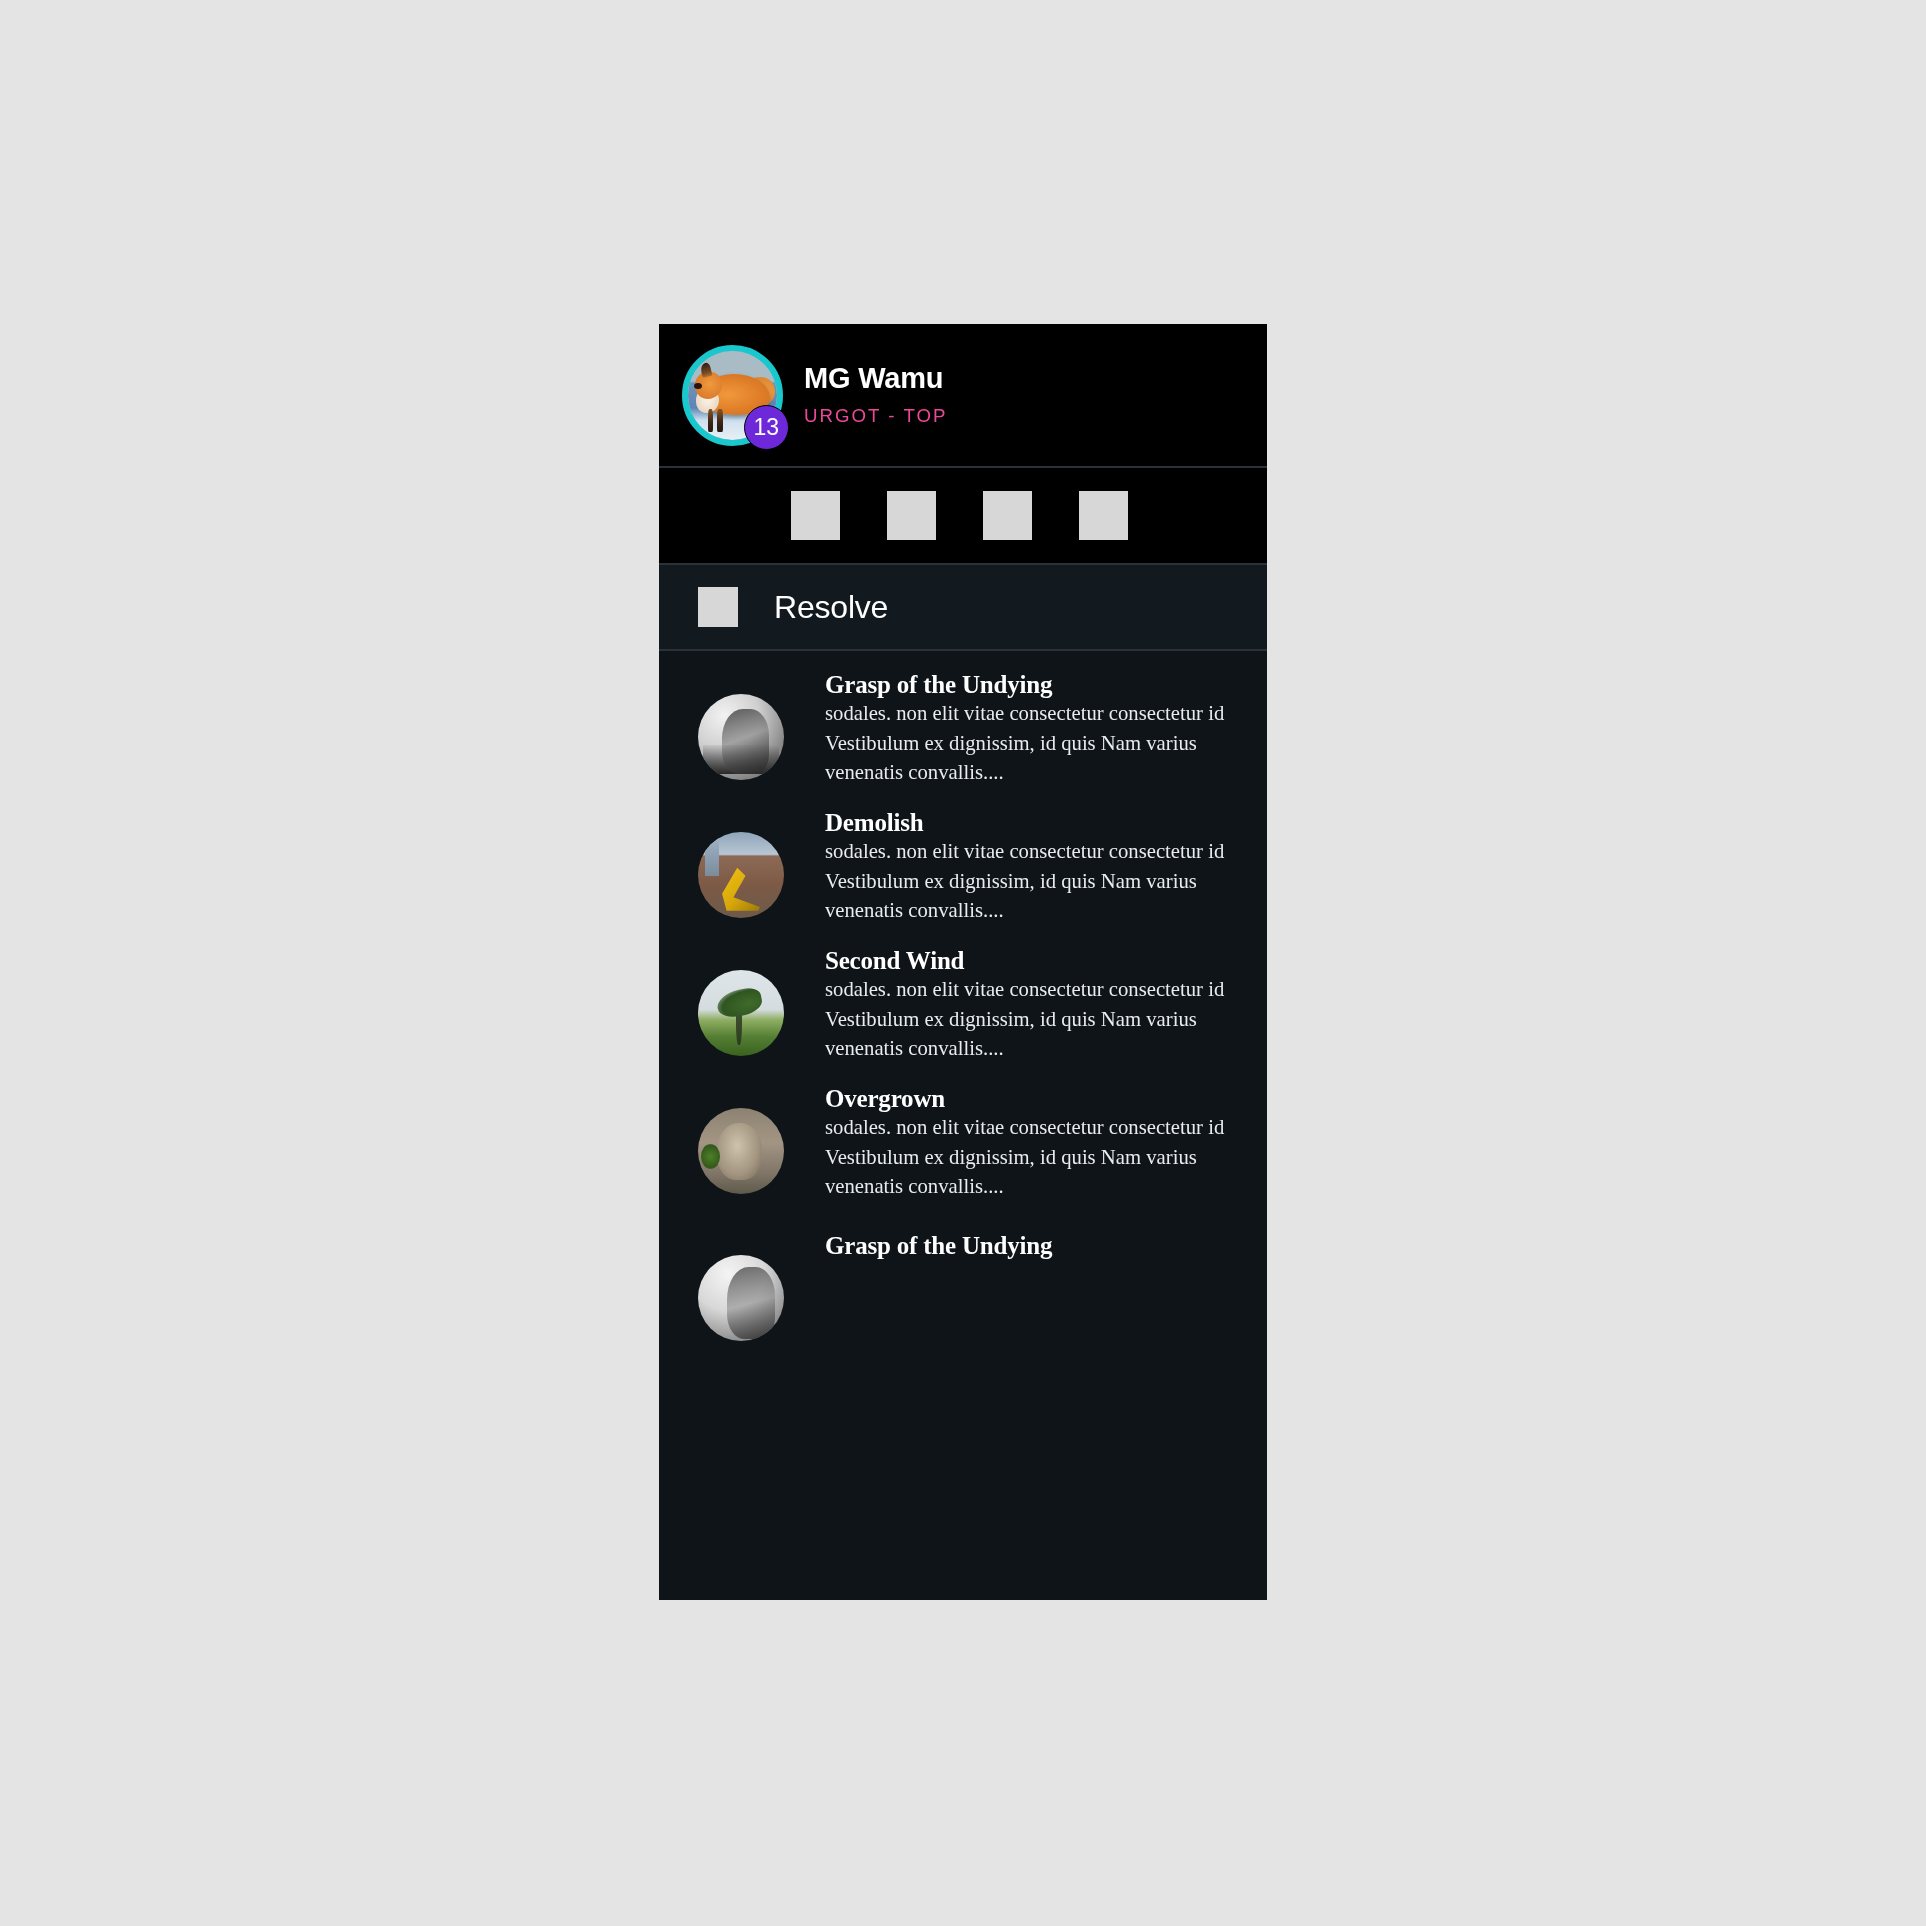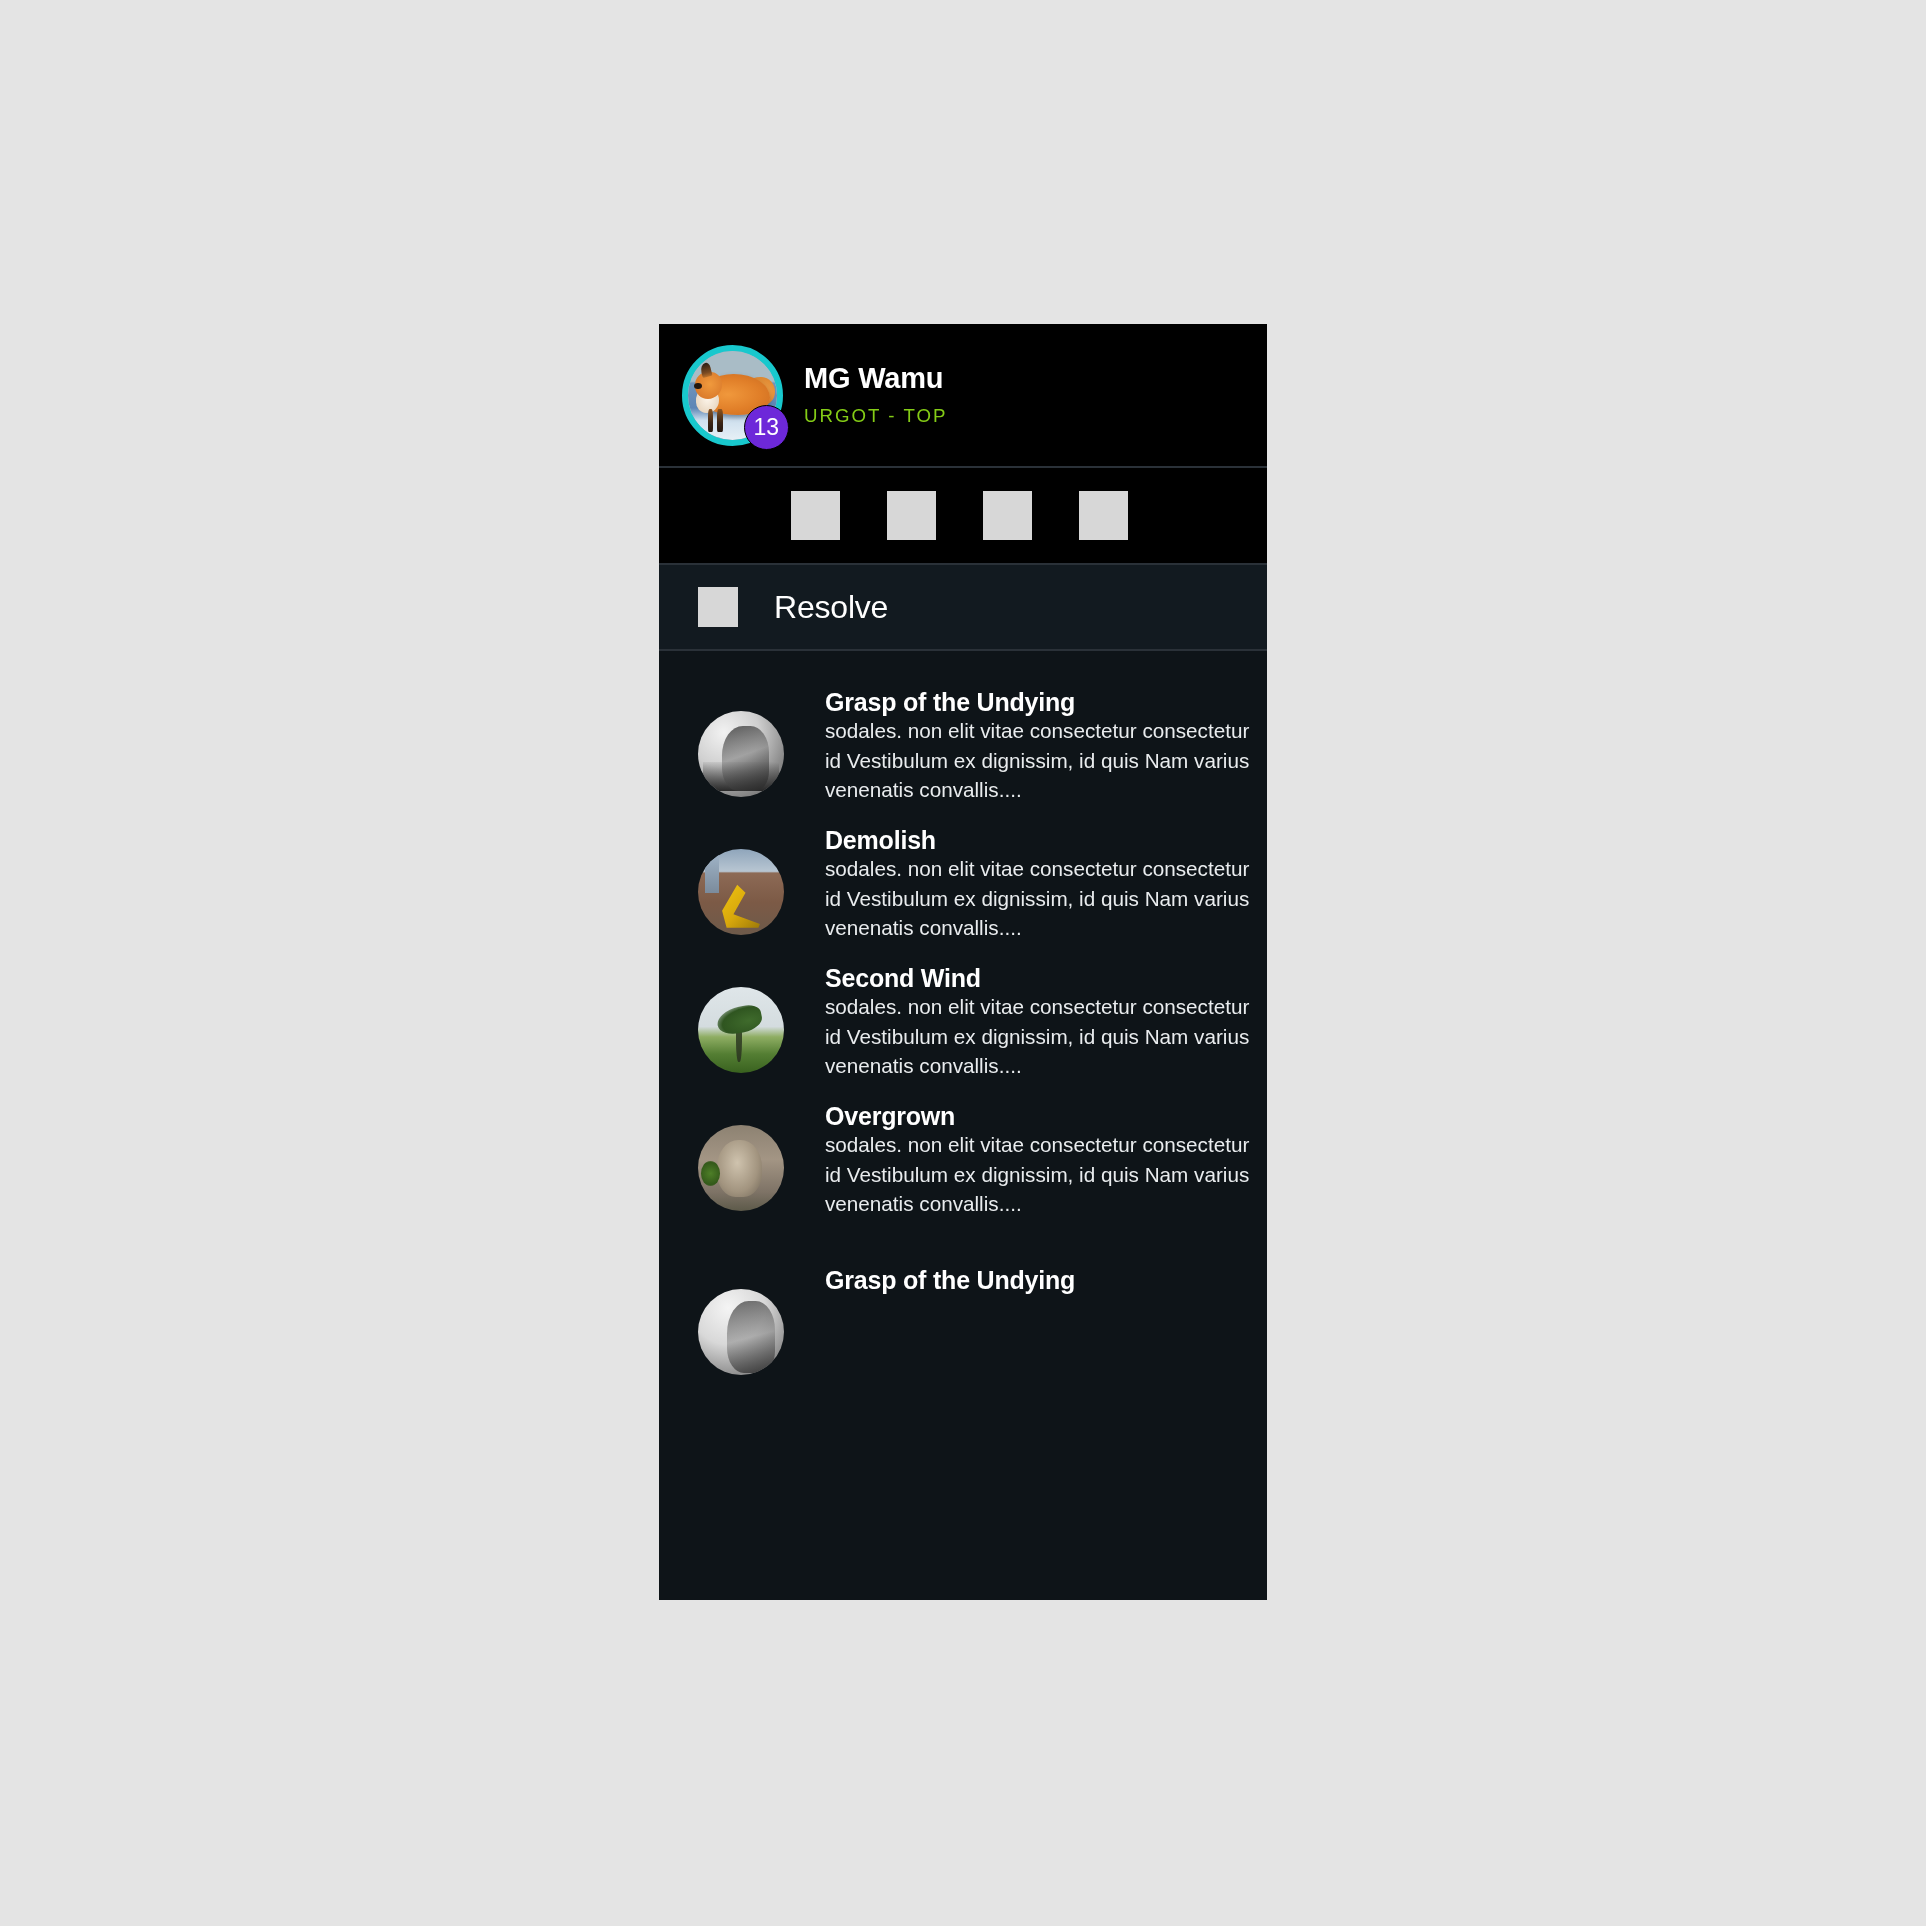--- a/index.html
+++ b/index.html
@@ -166,21 +166,21 @@
 
   .profile-name {
     color: #ffffff;
     font-size: 29px;
     font-weight: bold;
     line-height: 1.0;
     letter-spacing: -0.2px;
   }
 
   .profile-sub {
-    color: #84cc16;
+    color: #ec4899;
     font-size: 18.7px;
     font-weight: normal;
     letter-spacing: 2px;
     margin-top: 12px;
   }
 
   
   .stat-strip {
     position: relative;
     height: 97px;
@@ -223,21 +223,22 @@
     color: #ffffff;
     font-size: 32px;
     font-weight: normal;
     margin-left: 24px;
     letter-spacing: -0.2px;
   }
 
   
   .rune-list {
     background: #0e1418;
-    padding-top: 26px;
+    padding-top: 9px;
+    font-family: Liberation Serif, serif;
   }
 
   .rune-item {
     display: flex;
     align-items: flex-start;
     padding: 10.5px 0 10.5px 39px;
     box-sizing: border-box;
   }
 
   .rune-thumb {

